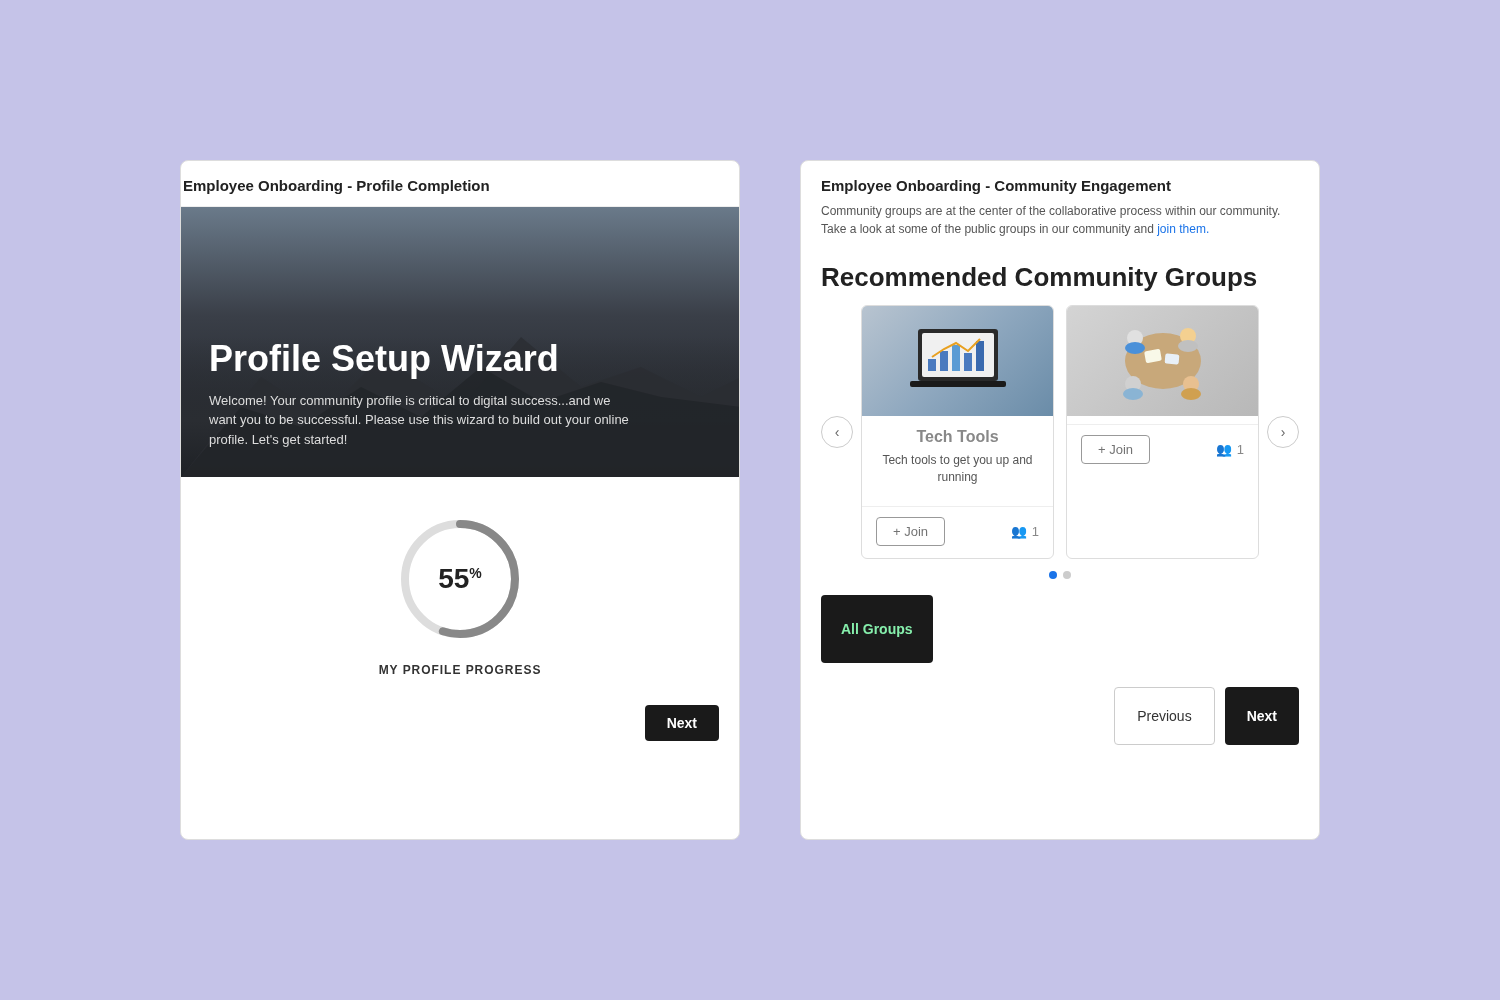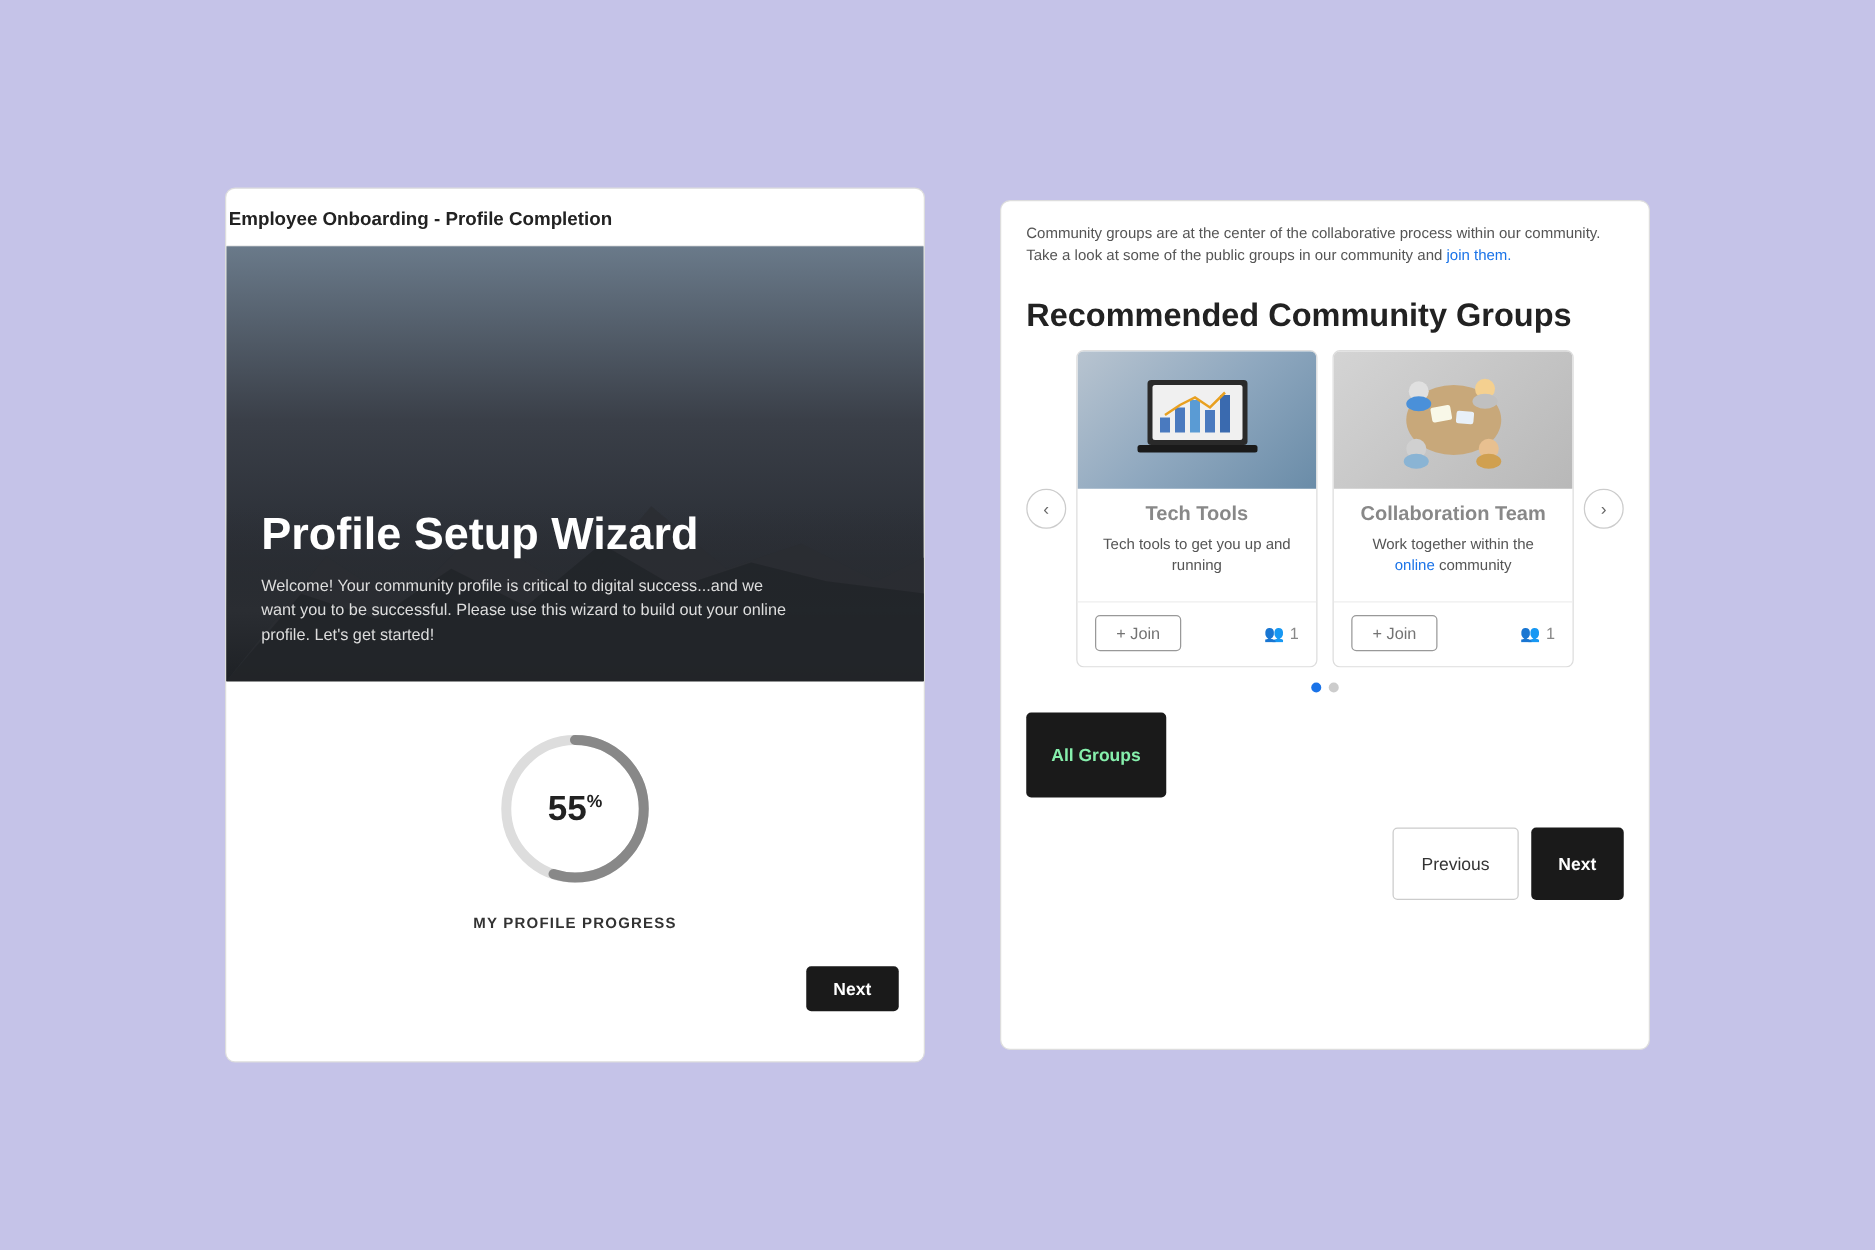--- a/index.html
+++ b/index.html
@@ -31,21 +31,21 @@
     }
     .card-title {
       font-size: 15px;
       font-weight: 600;
       color: #222;
       padding: 16px 2px 12px;
       border-bottom: 1px solid #eee;
     }
     .hero-image {
       width: 100%;
-      height: 348px;
+      height: 270px;
       background: linear-gradient(to bottom, #6a7a8a 0%, #3a3f48 40%, #2a2e35 70%, #1a1d22 100%);
       position: relative;
       display: flex;
       flex-direction: column;
       justify-content: flex-end;
       padding: 30px 28px 28px;
     }
     
     .hero-image::before {
       content: '';
@@ -371,20 +371,21 @@
     <div class="progress-label">MY PROFILE PROGRESS</div>
   </div>
 
   <div class="left-card-footer">
     <button class="btn-primary">Next</button>
   </div>
 </div>
 
 <div class="card right-card">
   <div class="right-card-header">
+    <div class="right-card-title">Employee Onboarding - Community Engagement</div>
     <div class="right-card-desc">
       <span>Community groups are at the center of the collaborative process within our community. Take a look at some of the public groups in our community and </span><a href="#">join them.</a>
     </div>
   </div>
 
   <div class="section-heading">Recommended Community Groups</div>
 
   <div class="groups-carousel">
     <button class="carousel-arrow">‹</button>
 
@@ -437,26 +438,20 @@
             <circle cx="20" cy="68" r="8" fill="#d0d0d0"></circle>
             <ellipse cx="20" cy="78" rx="10" ry="6" fill="#8ab4d4"></ellipse>
 
             <circle cx="78" cy="68" r="8" fill="#e8c090"></circle>
             <ellipse cx="78" cy="78" rx="10" ry="6" fill="#d0a050"></ellipse>
 
             <rect x="32" y="34" width="16" height="12" rx="2" fill="#f8f8e8" transform="rotate(-10 40 40)"></rect>
             <rect x="52" y="38" width="14" height="10" rx="2" fill="#e8f0f8" transform="rotate(5 59 43)"></rect>
           </svg>
         </div>
-        <div class="group-body">
-          <div class="group-name">Collaboration Team</div>
-          <div class="group-desc">
-            <span>Work together within the </span><a href="#">online</a><span> community</span>
-          </div>
-        </div>
         <div class="group-footer">
           <button class="join-btn">+ Join</button>
           <div class="member-count">
             <span>👥</span>
             <span>1</span>
           </div>
         </div>
       </div>
     </div>
 

